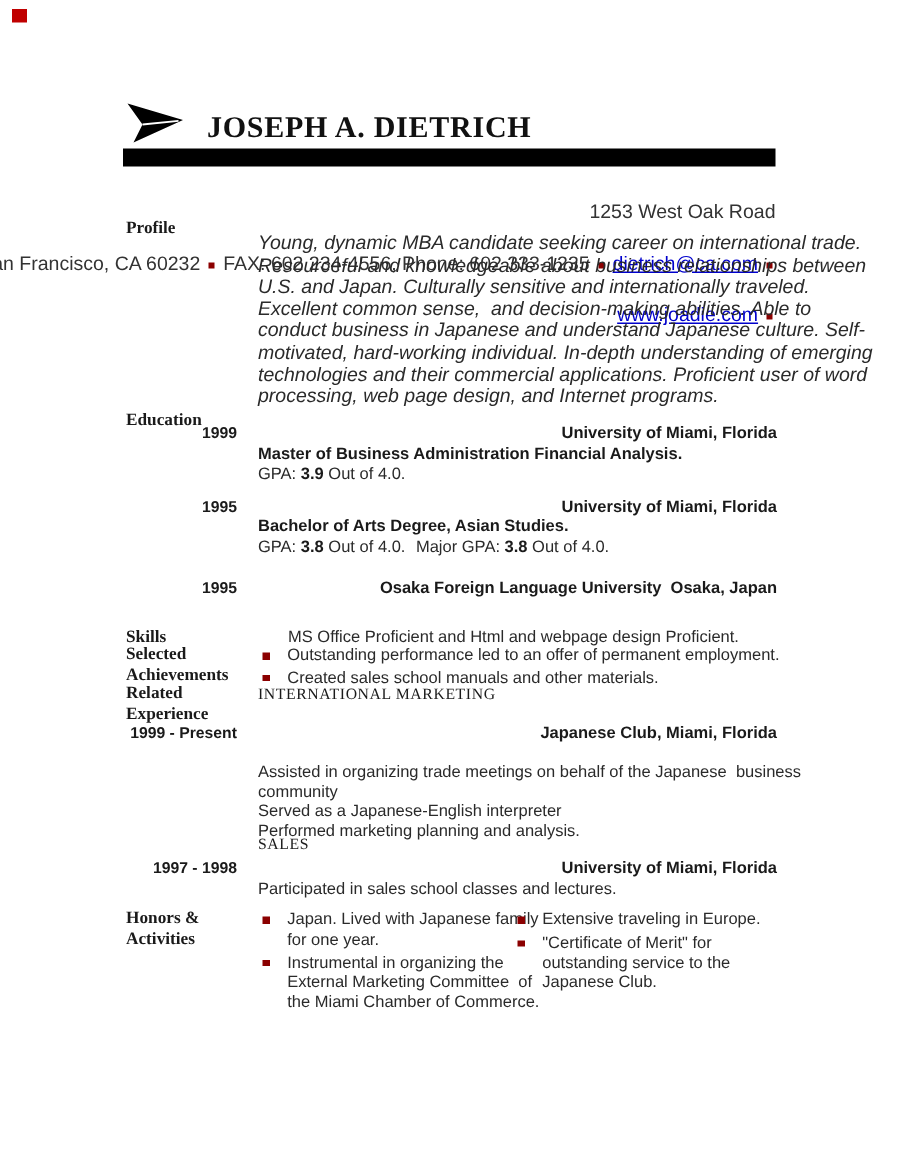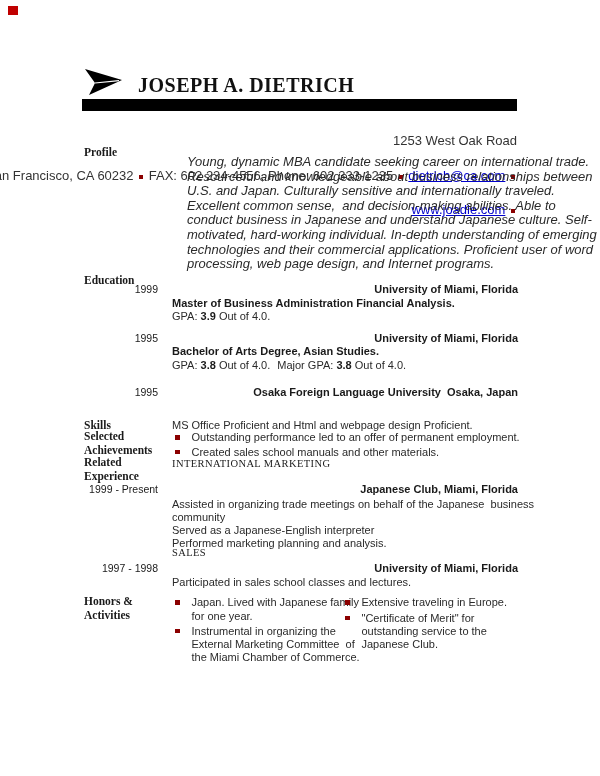--- a/index.html
+++ b/index.html
@@ -13,51 +13,51 @@
   .bar{position:absolute;left:82px;top:99px;width:435px;height:12px;background:#000;}
   .addr{position:absolute;right:83px;top:112px;text-align:right;font-size:13px;
         line-height:11.5px;color:#333;white-space:pre;}
   .addr a{color:#0000cc;text-decoration:underline;cursor:pointer;}
   .rb{display:inline-block;width:4px;height:4px;background:#8b0000;margin:0 2px 1px 2px;}
   
   .main{position:absolute;left:84px;top:146px;width:434px;}
   .row{display:grid;grid-template-columns:88px 346px;}
   .lab{font-family:"Liberation Serif",serif;font-weight:bold;font-size:11.5px;
        line-height:13.5px;color:#1a1a1a;white-space:pre;}
-  .year{font-weight:normal;font-size:10.5px;text-align:right;padding-right:14px;
+  .year{font-weight:bold;font-size:10.5px;text-align:right;padding-right:14px;
         line-height:13.5px;color:#1a1a1a;white-space:pre;}
   .line{line-height:13.5px;white-space:pre;}
   .xline{line-height:13.2px;white-space:pre;}
   .b{font-weight:bold;color:#1a1a1a;}
   .bi{font-weight:bold;color:#1a1a1a;}
   .right{text-align:right;}
   .prof{font-style:italic;font-size:13px;line-height:14.6px;padding-top:9px;color:#2a2a2a;}
   .prof div{white-space:pre;}
   .caps{font-family:"Liberation Serif",serif;font-size:10.5px;letter-spacing:.4px;
         line-height:13px;color:#1a1a1a;white-space:pre;}
   .sp13{height:13px;}
   .mgap{margin-left:7px;}
   
   .bl{display:flex;align-items:flex-start;}
   .sq{width:4.5px;height:4.5px;background:#8b0000;margin:4px 0 0 3px;flex:none;}
   .btxt{margin-left:12px;}
   .bline{line-height:13.2px;white-space:pre;}
   
-  .r-profile{margin-bottom:2px;gap:15px;}
+  .r-profile{margin-bottom:2px;}
   .edu-label{margin-bottom:-4px;}
   .edu-e2{margin-top:8px;}
   .edu-e3{margin-top:14px;}
-  .r-skills{margin-top:19px;}
+  .r-skills{margin-top:19px;gap:20px;}
   .r-achv{margin-top:-2px;}
   .r-exp{margin-top:-3px;}
   .r-sales-h{margin-top:-4px;}
   .r-sales{margin-top:3px;}
   .r-honors{margin-top:6px;}
   .ach2{margin-top:1.5px;}
-  .exp-lines{margin-top:1px;}
+  .exp-lines{margin-top:12px;}
   .hcols{display:grid;grid-template-columns:170px 176px;}
   .hb2{margin-top:2px;}
 </style>
 </head>
 <body>
 
 <div class="page">
 
   <div class="corner"></div>
 

